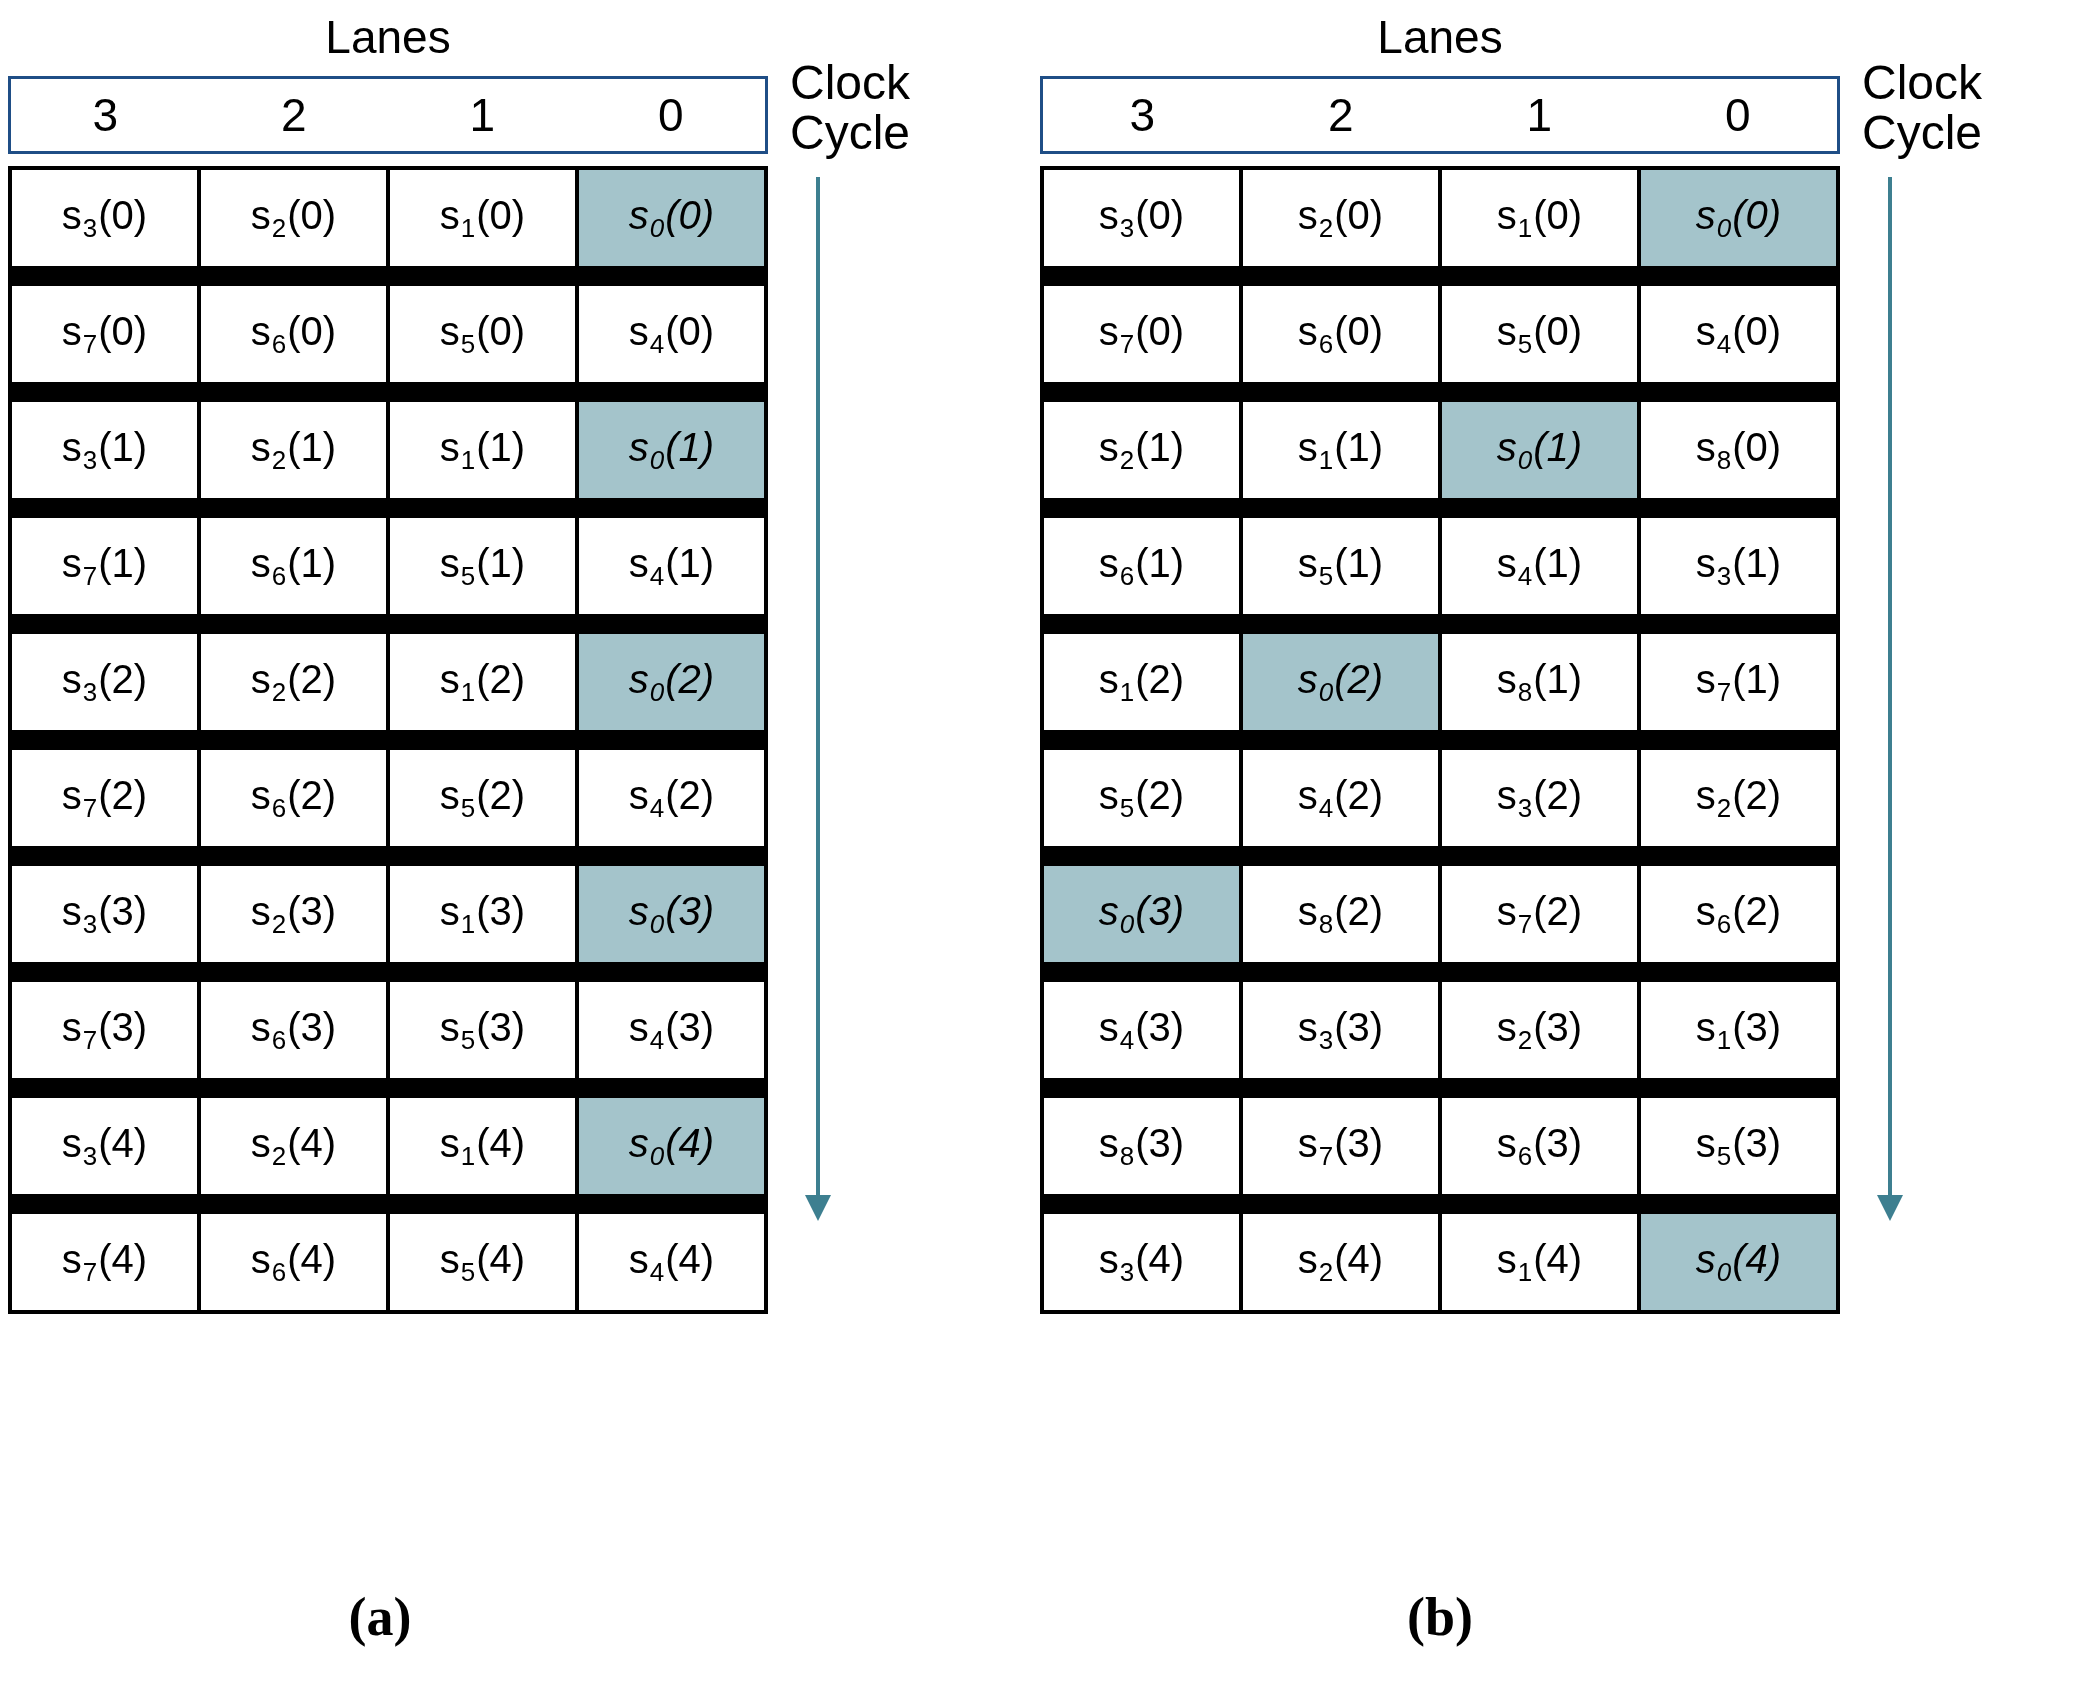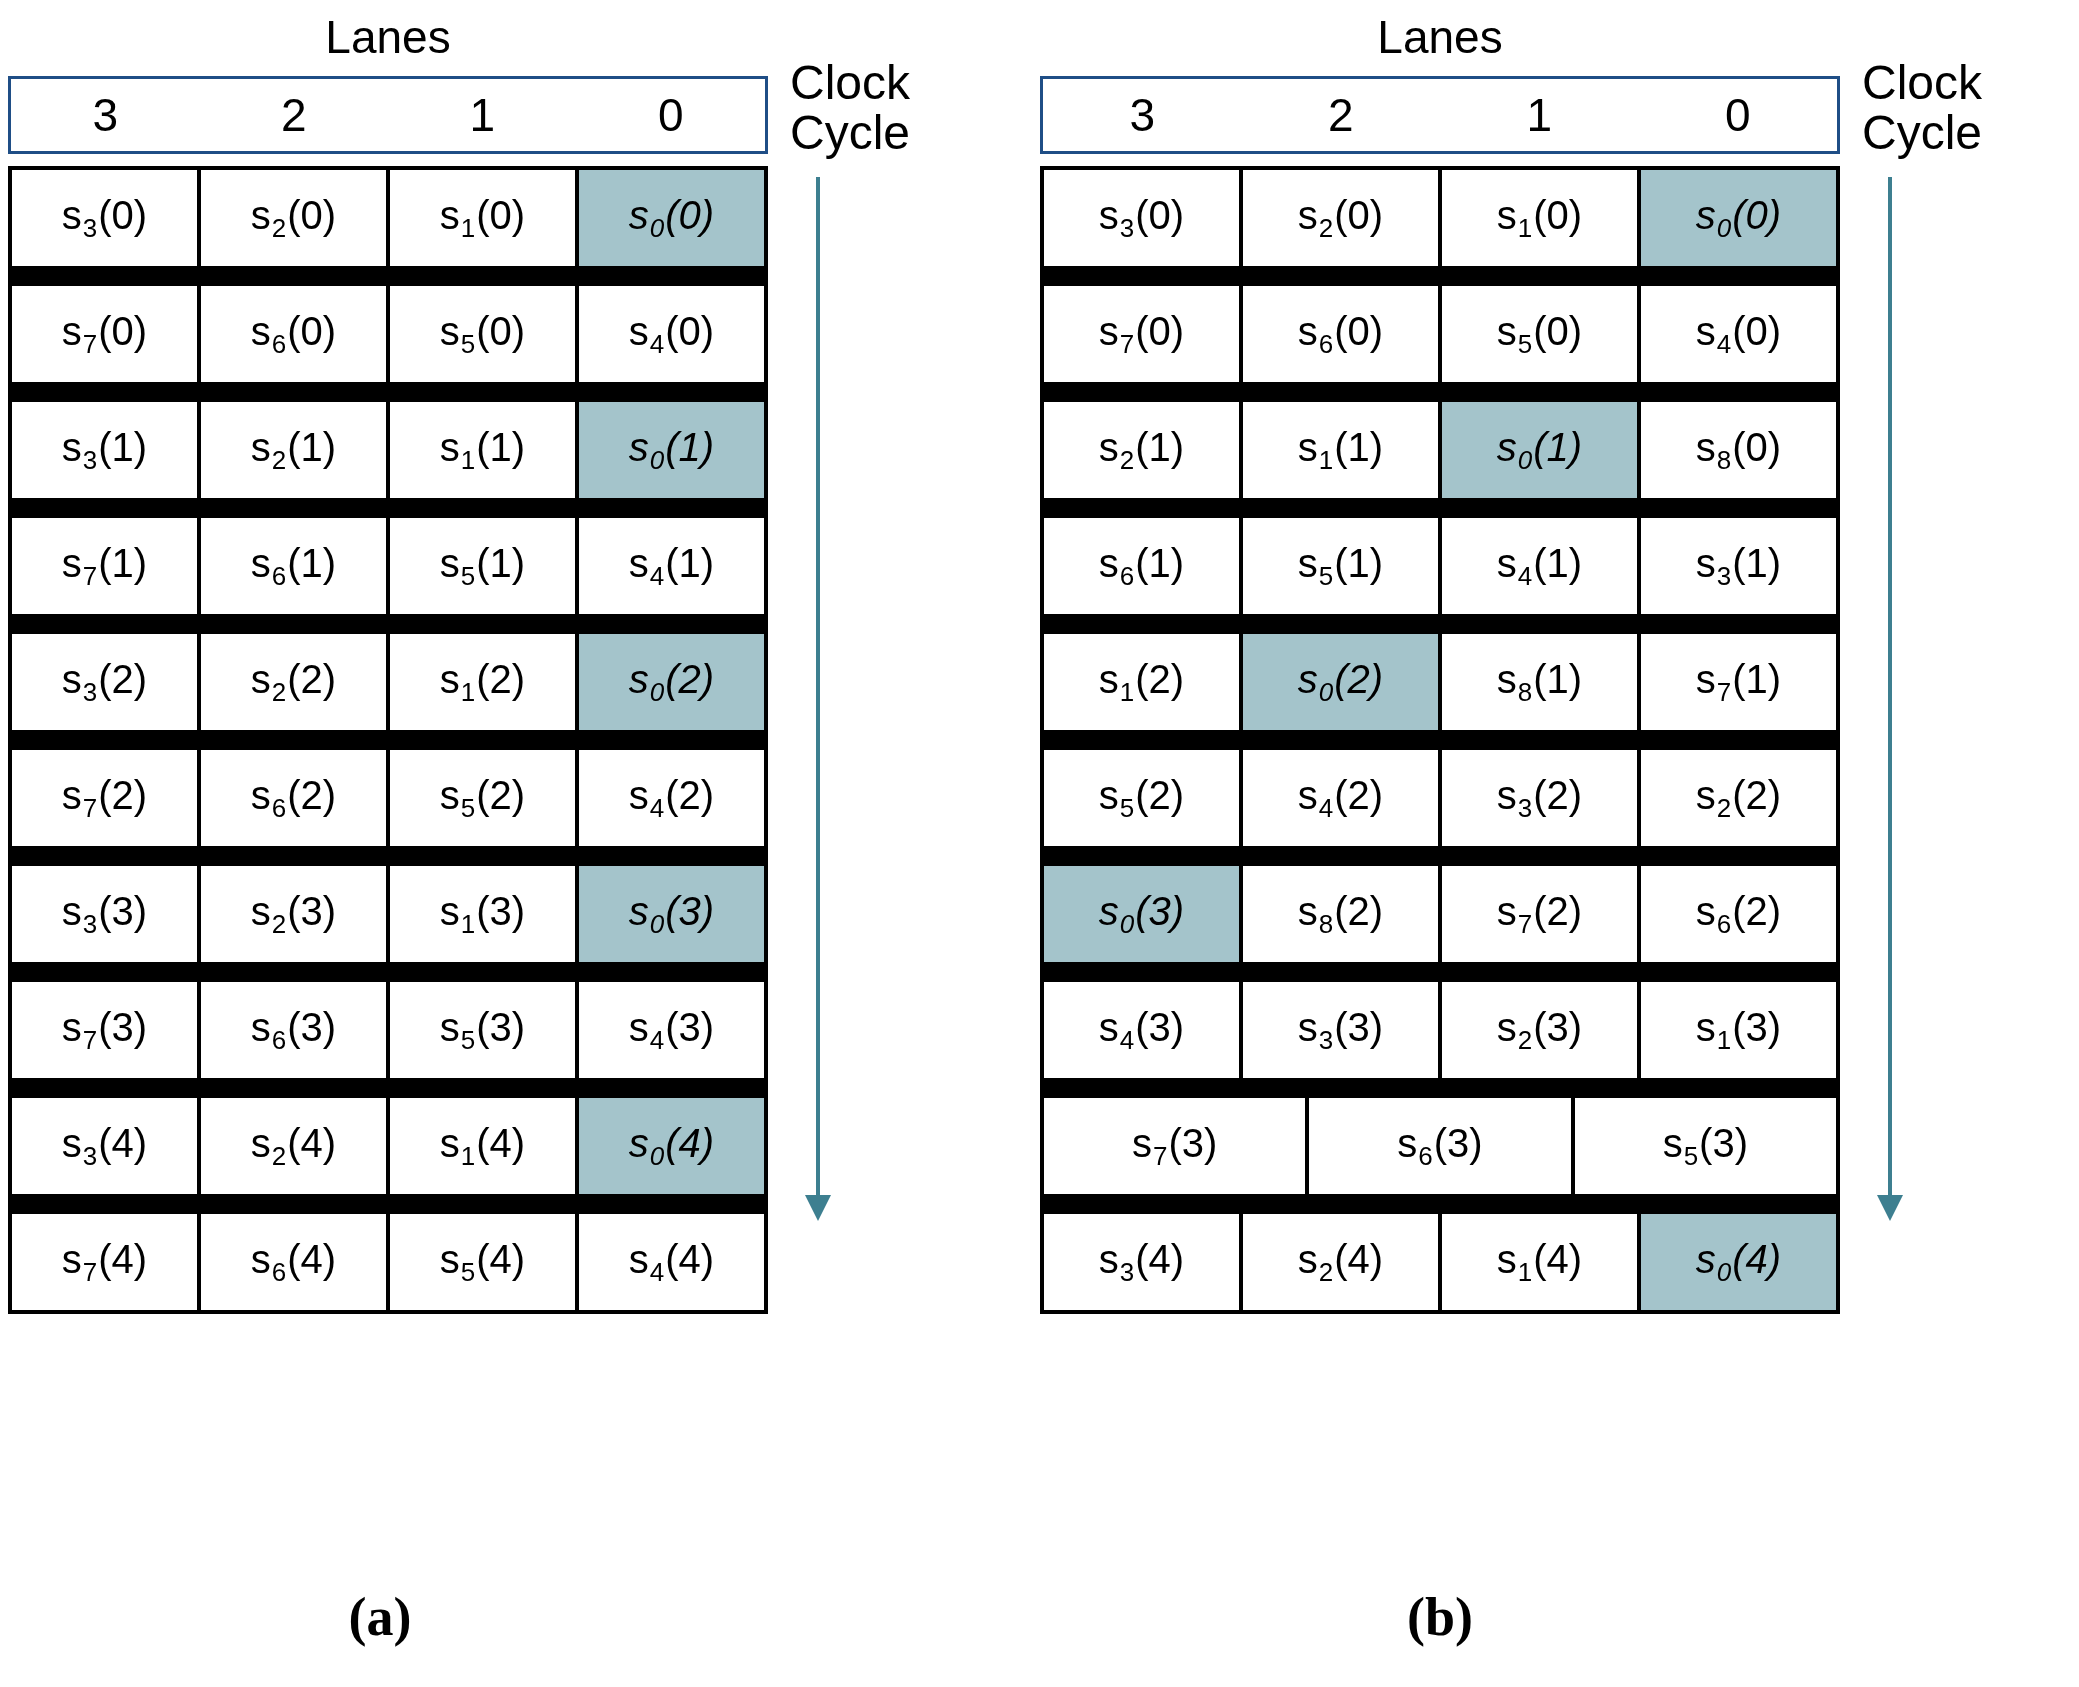--- a/index.html
+++ b/index.html
@@ -408,20 +408,23 @@
           </div>
           <div class="cell">
             <span class="sym"><span>s</span><span class="sub">2</span><span>(3)</span></span>
           </div>
           <div class="cell">
             <span class="sym"><span>s</span><span class="sub">1</span><span>(3)</span></span>
           </div>
         </div>
         <div class="row">
           <div class="cell">
+            <span class="sym"><span>s</span><span class="sub">8</span><span>(3)</span></span>
+          </div>
+          <div class="cell">
             <span class="sym"><span>s</span><span class="sub">7</span><span>(3)</span></span>
           </div>
           <div class="cell">
             <span class="sym"><span>s</span><span class="sub">6</span><span>(3)</span></span>
           </div>
           <div class="cell">
             <span class="sym"><span>s</span><span class="sub">5</span><span>(3)</span></span>
           </div>
         </div>
         <div class="row">

